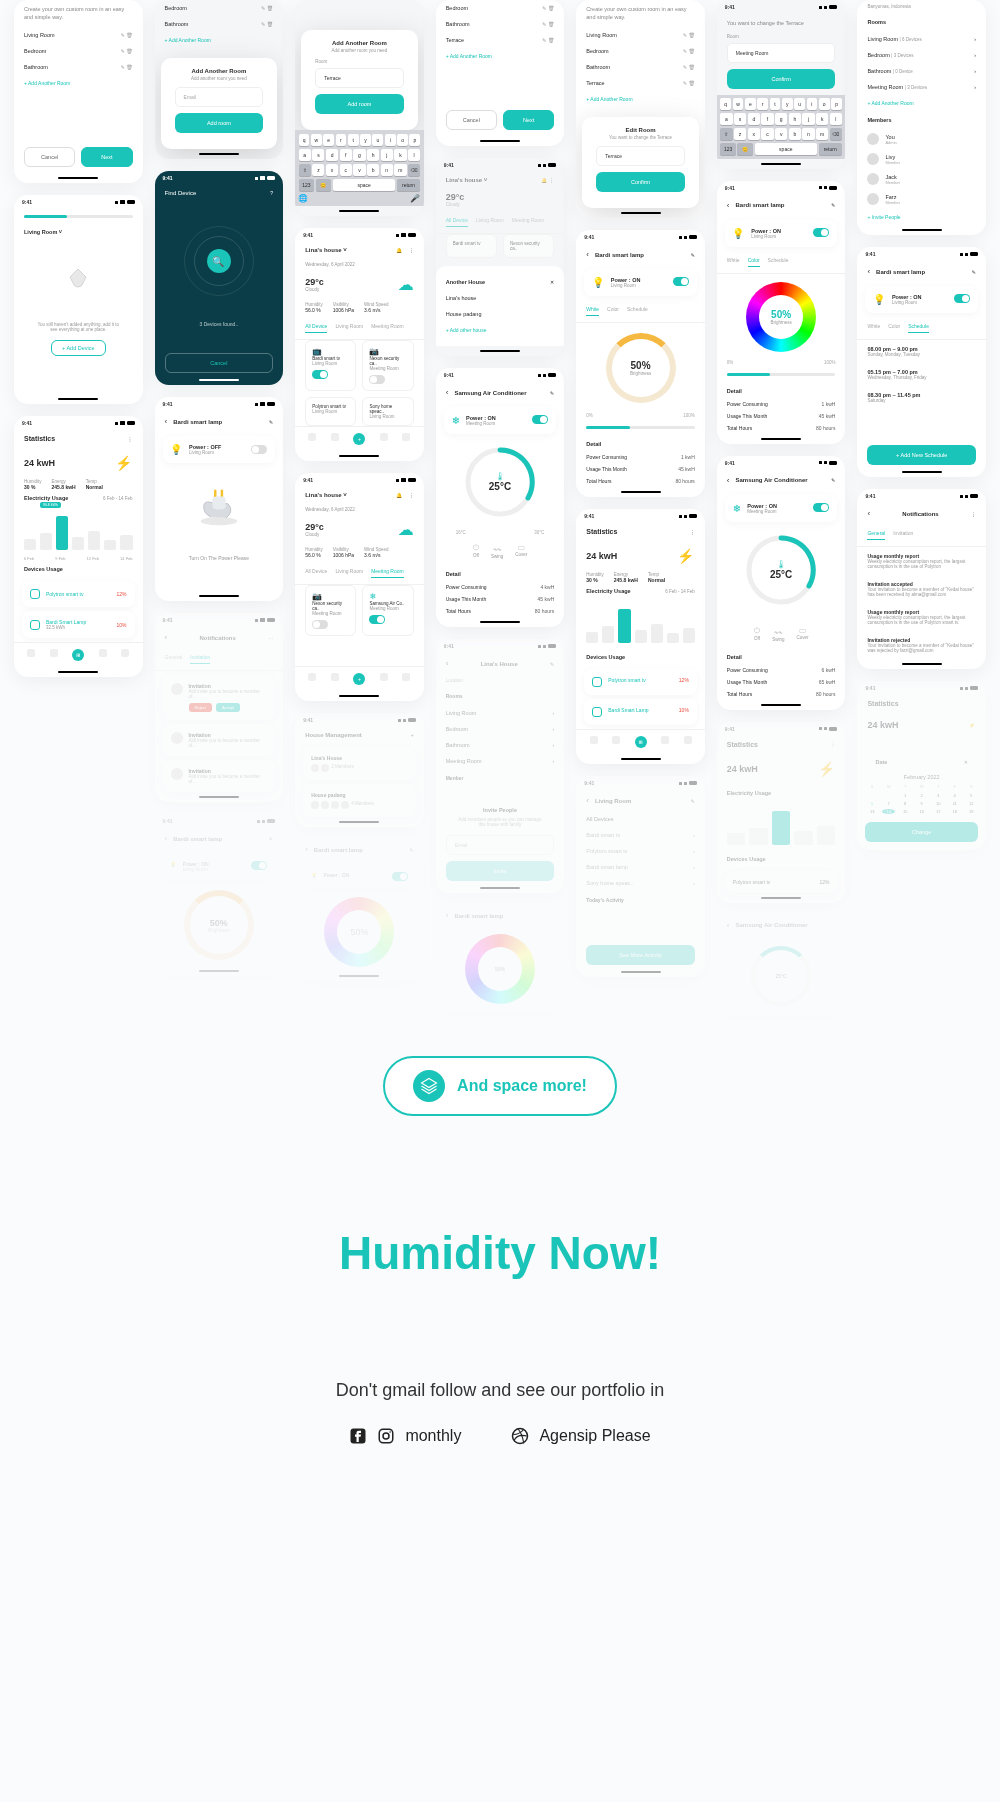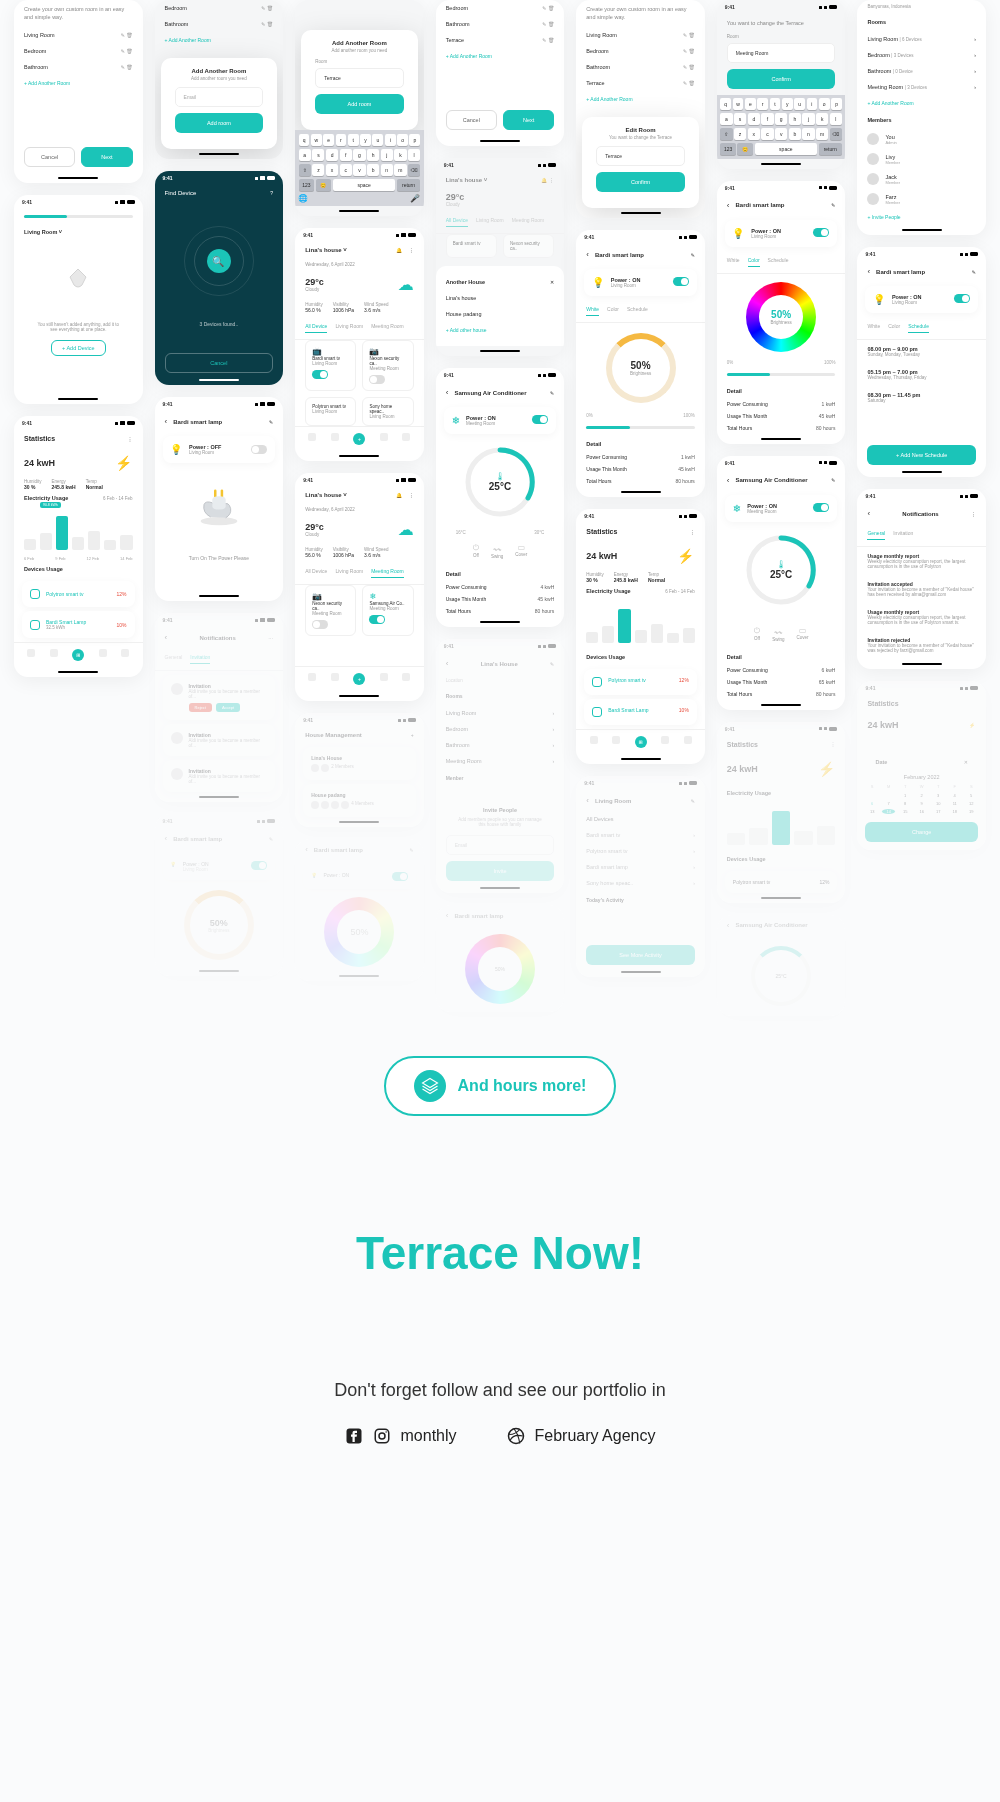--- a/index.html
+++ b/index.html
@@ -1440,41 +1440,41 @@
 </div>
 </div>
 
 <div class="center">
   <div class="pill-btn">
     <div class="pill-ic">
       <svg width="18" height="18" viewBox="0 0 24 24" fill="#fff">
           <path d="M12 2 L22 8 L12 14 L2 8 Z M2 12 L12 18 L22 12 M2 16 L12 22 L22 16" stroke="#fff" stroke-width="1.5" fill="none"></path>
         </svg>
     </div>
-    <span class="pill-txt">And hours more!</span>
+    <span class="pill-txt">And space more!</span>
   </div>
 </div>
 
-<div class="purchase">Terrace Now!</div>
-
-<div class="follow">Don't forget follow and see our portfolio in</div>
+<div class="purchase">Humidity Now!</div>
+
+<div class="follow">Don't gmail follow and see our portfolio in</div>
 
 <div class="socials">
   <div class="soc-g">
     <svg class="soc-ic" viewBox="0 0 24 24">
         <rect x="2" y="2" width="20" height="20" rx="4" fill="#222"></rect>
         <path d="M13 8h3V5h-3c-2 0-3 1-3 3v2H8v3h2v7h3v-7h2.5l.5-3H13V8.5c0-.5.2-.5.5-.5z" fill="#fff"></path>
       </svg>
     <svg class="soc-ic" viewBox="0 0 24 24">
         <rect x="3" y="3" width="18" height="18" rx="5" fill="none" stroke="#222" stroke-width="2"></rect>
         <circle cx="12" cy="12" r="4" fill="none" stroke="#222" stroke-width="2"></circle>
         <circle cx="17.5" cy="6.5" r="1" fill="#222"></circle>
       </svg>
     <span>monthly</span>
   </div>
   <div class="soc-g">
     <svg class="soc-ic" viewBox="0 0 24 24">
         <circle cx="12" cy="12" r="10" fill="none" stroke="#222" stroke-width="2"></circle>
         <path d="M3 10c6 0 11-3 14-7M4 18c3-6 9-8 17-6M9 2c4 5 7 12 8 20" fill="none" stroke="#222" stroke-width="1.5"></path>
       </svg>
-    <span>February Agency</span>
+    <span>Agensip Please</span>
   </div>
 </div>
 
 </body></html>

